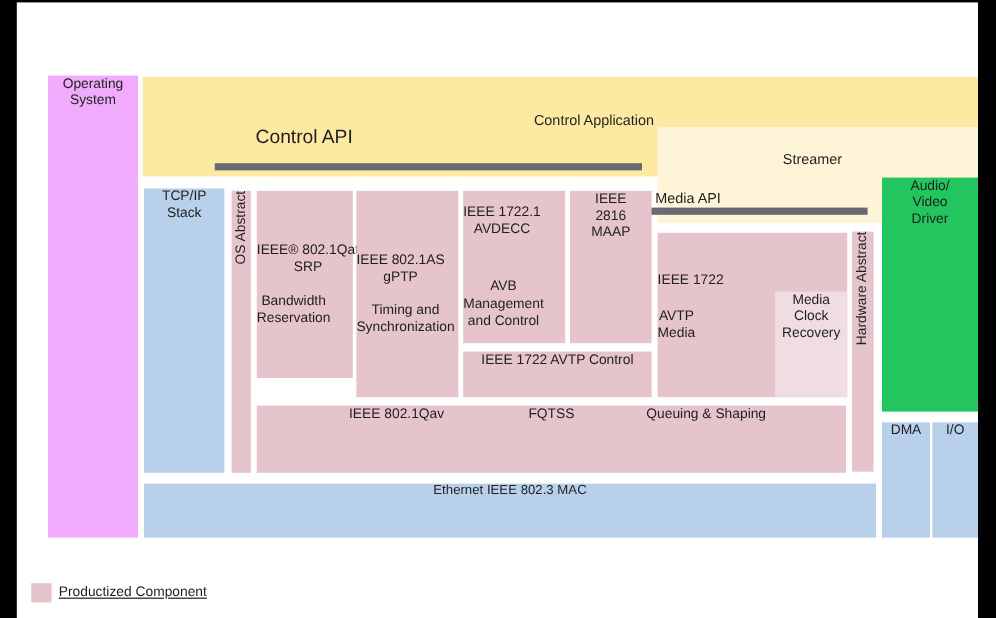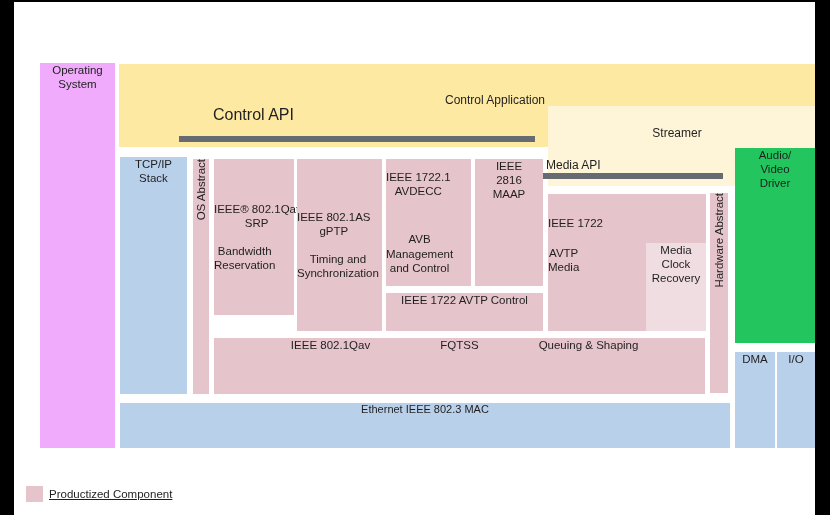--- a/index.html
+++ b/index.html
@@ -21,21 +21,21 @@
   .c-pink{background:#e6c4cb;}
   .c-pinklight{background:#f0dde2;}
   .c-bar{background:#656b71;}
   .c-black{background:#000;}
   
   .vlabel{writing-mode:vertical-rl;transform:rotate(180deg);}
   
   .duo{gap:13px;}
   .duo-wide{gap:34px;}
   
-  .media-blk{justify-content:flex-start;padding-top:22px;gap:16px;box-sizing:border-box;}
+  .media-blk{justify-content:flex-start;padding-top:33px;gap:16px;box-sizing:border-box;}
   
   .qav-cell{display:inline-block;width:129px;text-align:center;}
   
   .layer-label{position:absolute;text-align:center;}
   .legend{position:absolute;display:flex;align-items:center;gap:6px;text-decoration:underline;}
   .legend-swatch{width:17px;height:16px;}
 </style>
 </head>
 <body>
 

